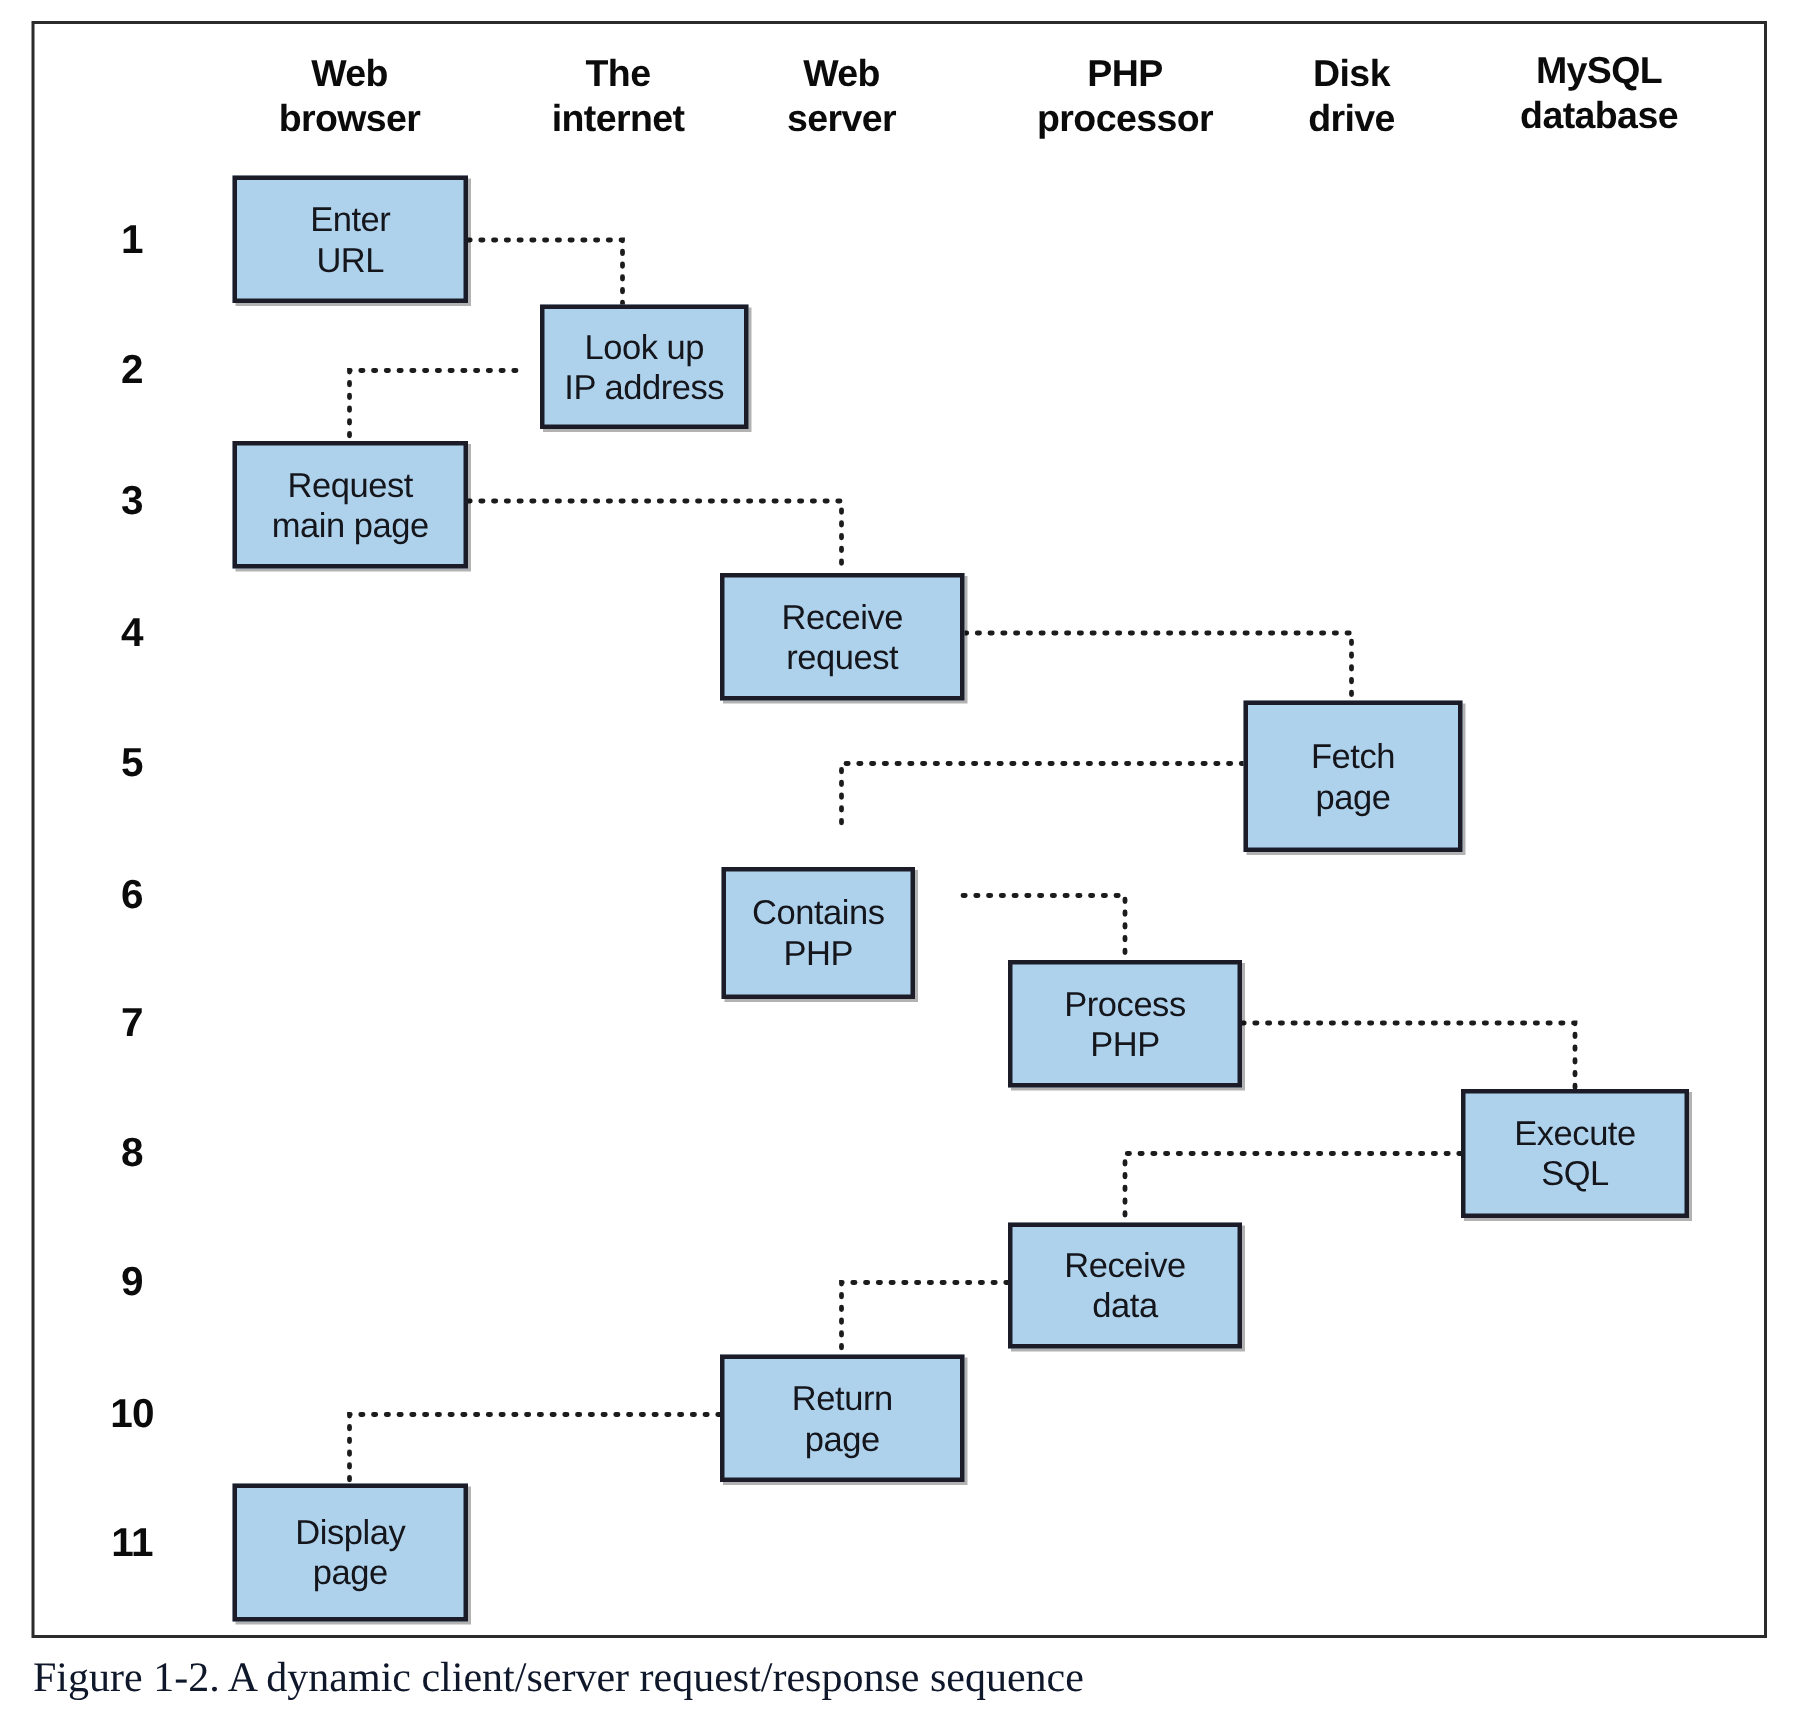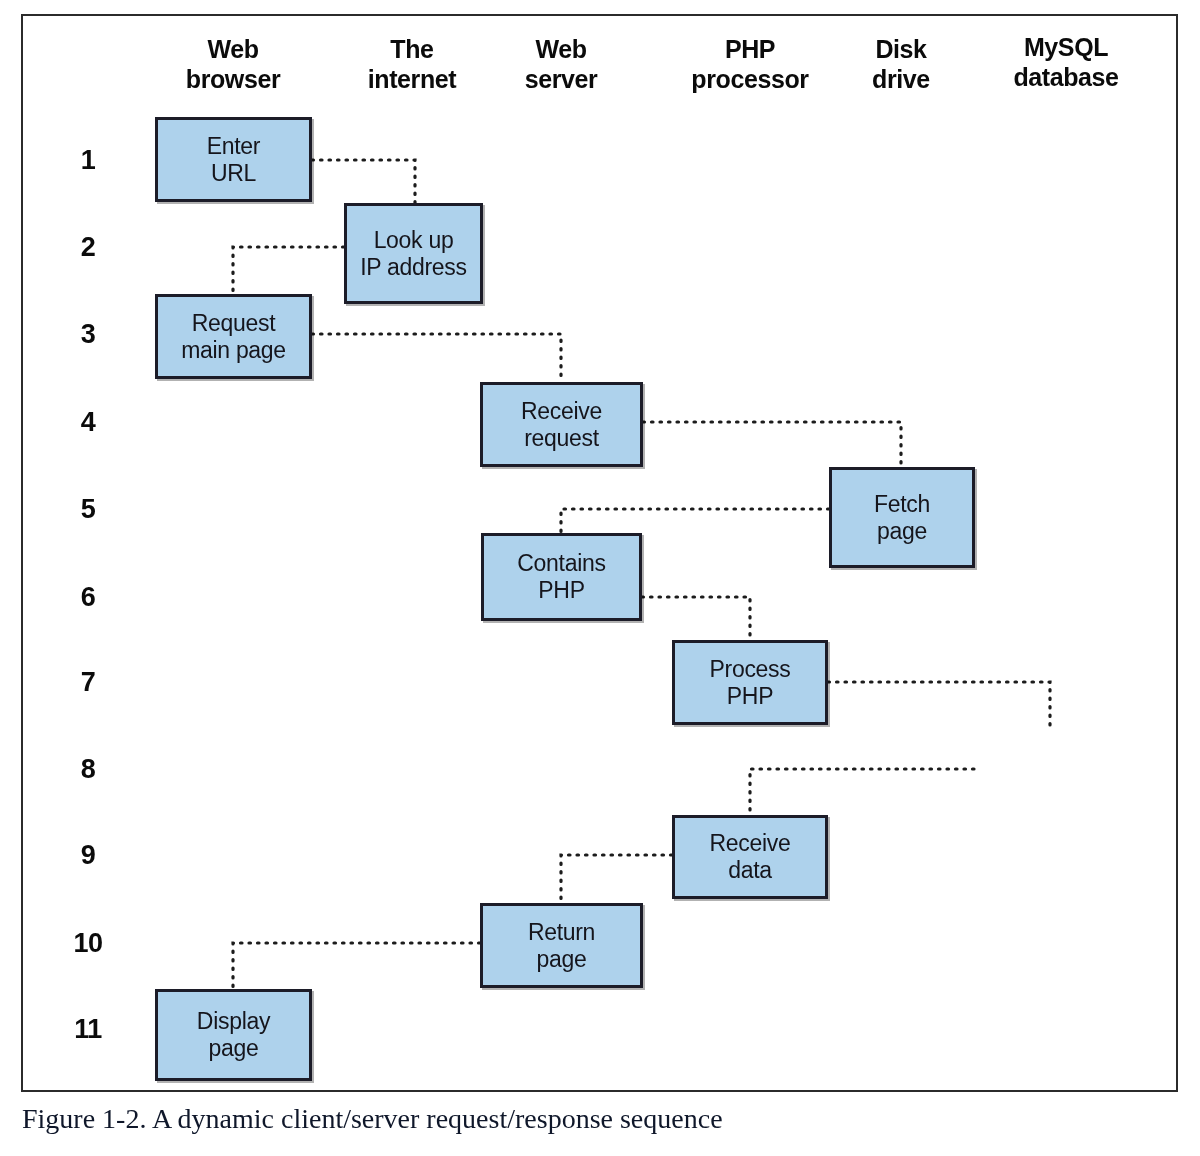--- a/index.html
+++ b/index.html
@@ -134,43 +134,47 @@
       <polyline points="974,769 750,769 750,815"></polyline>
       <polyline points="672,855 561,855 561,903"></polyline>
       <polyline points="480,943 233,943 233,989"></polyline>
     </g>
   </svg>
 
   <div class="node-box" style="left:155px;  top:117px; width:157px; height:85px;">
     <span class="node-label">Enter
 URL</span>
   </div>
-  <div class="node-box" style="left:344px;  top:203px; width:139px; height:101px;">
+  <div class="node-box" style="left:360px;  top:203px; width:139px; height:83px;">
     <span class="node-label">Look up
 IP address</span>
   </div>
   <div class="node-box" style="left:155px;  top:294px; width:157px; height:85px;">
     <span class="node-label">Request
 main page</span>
   </div>
   <div class="node-box" style="left:480px;  top:382px; width:163px; height:85px;">
     <span class="node-label">Receive
 request</span>
   </div>
   <div class="node-box" style="left:829px;  top:467px; width:146px; height:101px;">
     <span class="node-label">Fetch
 page</span>
   </div>
-  <div class="node-box" style="left:481px;  top:533px; width:161px; height:88px;">
+  <div class="node-box" style="left:481px;  top:578px; width:129px; height:88px;">
     <span class="node-label">Contains
 PHP</span>
   </div>
   <div class="node-box" style="left:672px;  top:640px; width:156px; height:85px;">
     <span class="node-label">Process
 PHP</span>
+  </div>
+  <div class="node-box" style="left:974px;  top:726px; width:152px; height:86px;">
+    <span class="node-label">Execute
+SQL</span>
   </div>
   <div class="node-box" style="left:672px;  top:815px; width:156px; height:84px;">
     <span class="node-label">Receive
 data</span>
   </div>
   <div class="node-box" style="left:480px;  top:903px; width:163px; height:85px;">
     <span class="node-label">Return
 page</span>
   </div>
   <div class="node-box" style="left:155px;  top:989px; width:157px; height:92px;">

